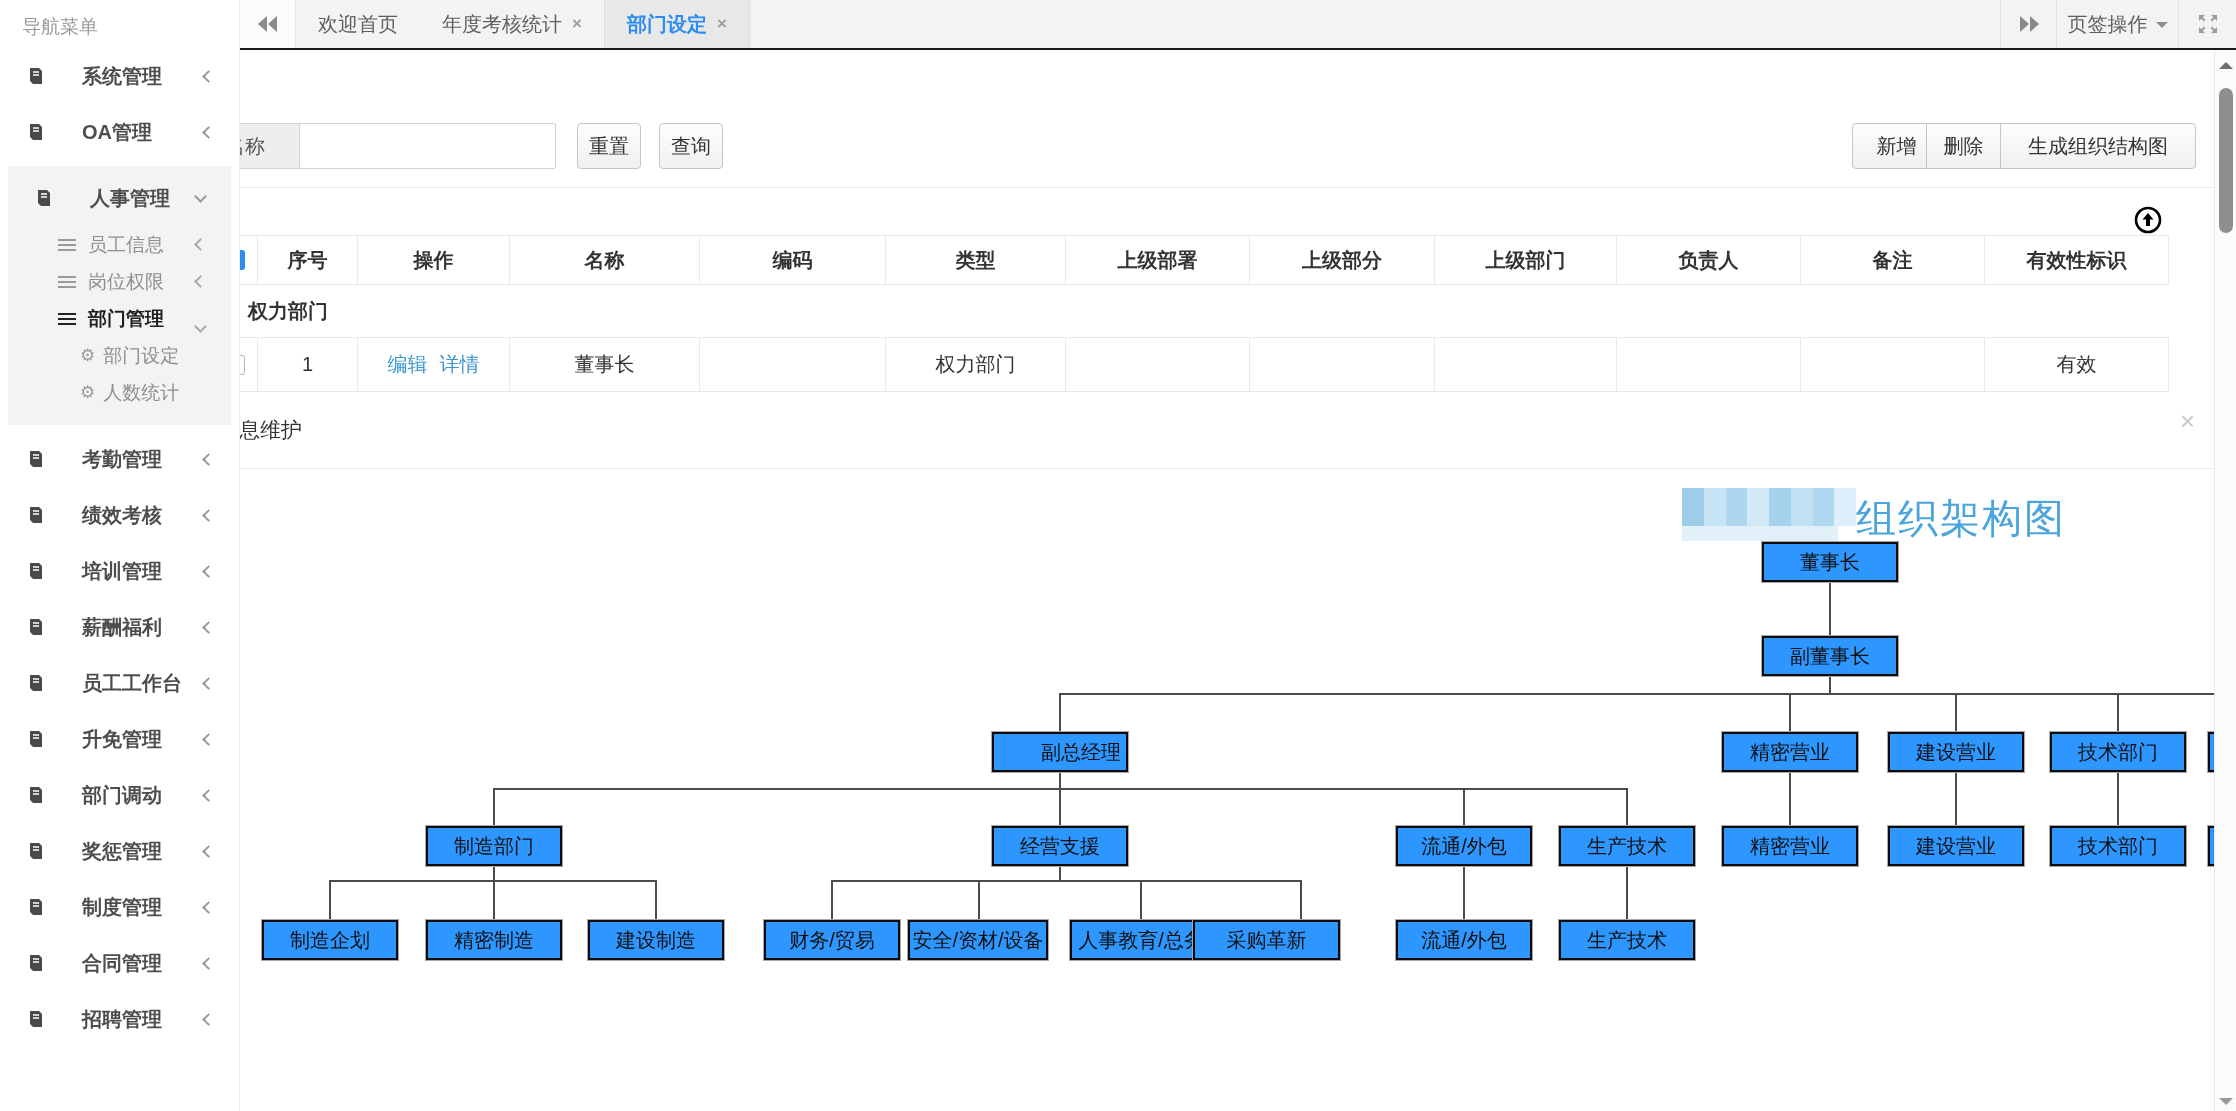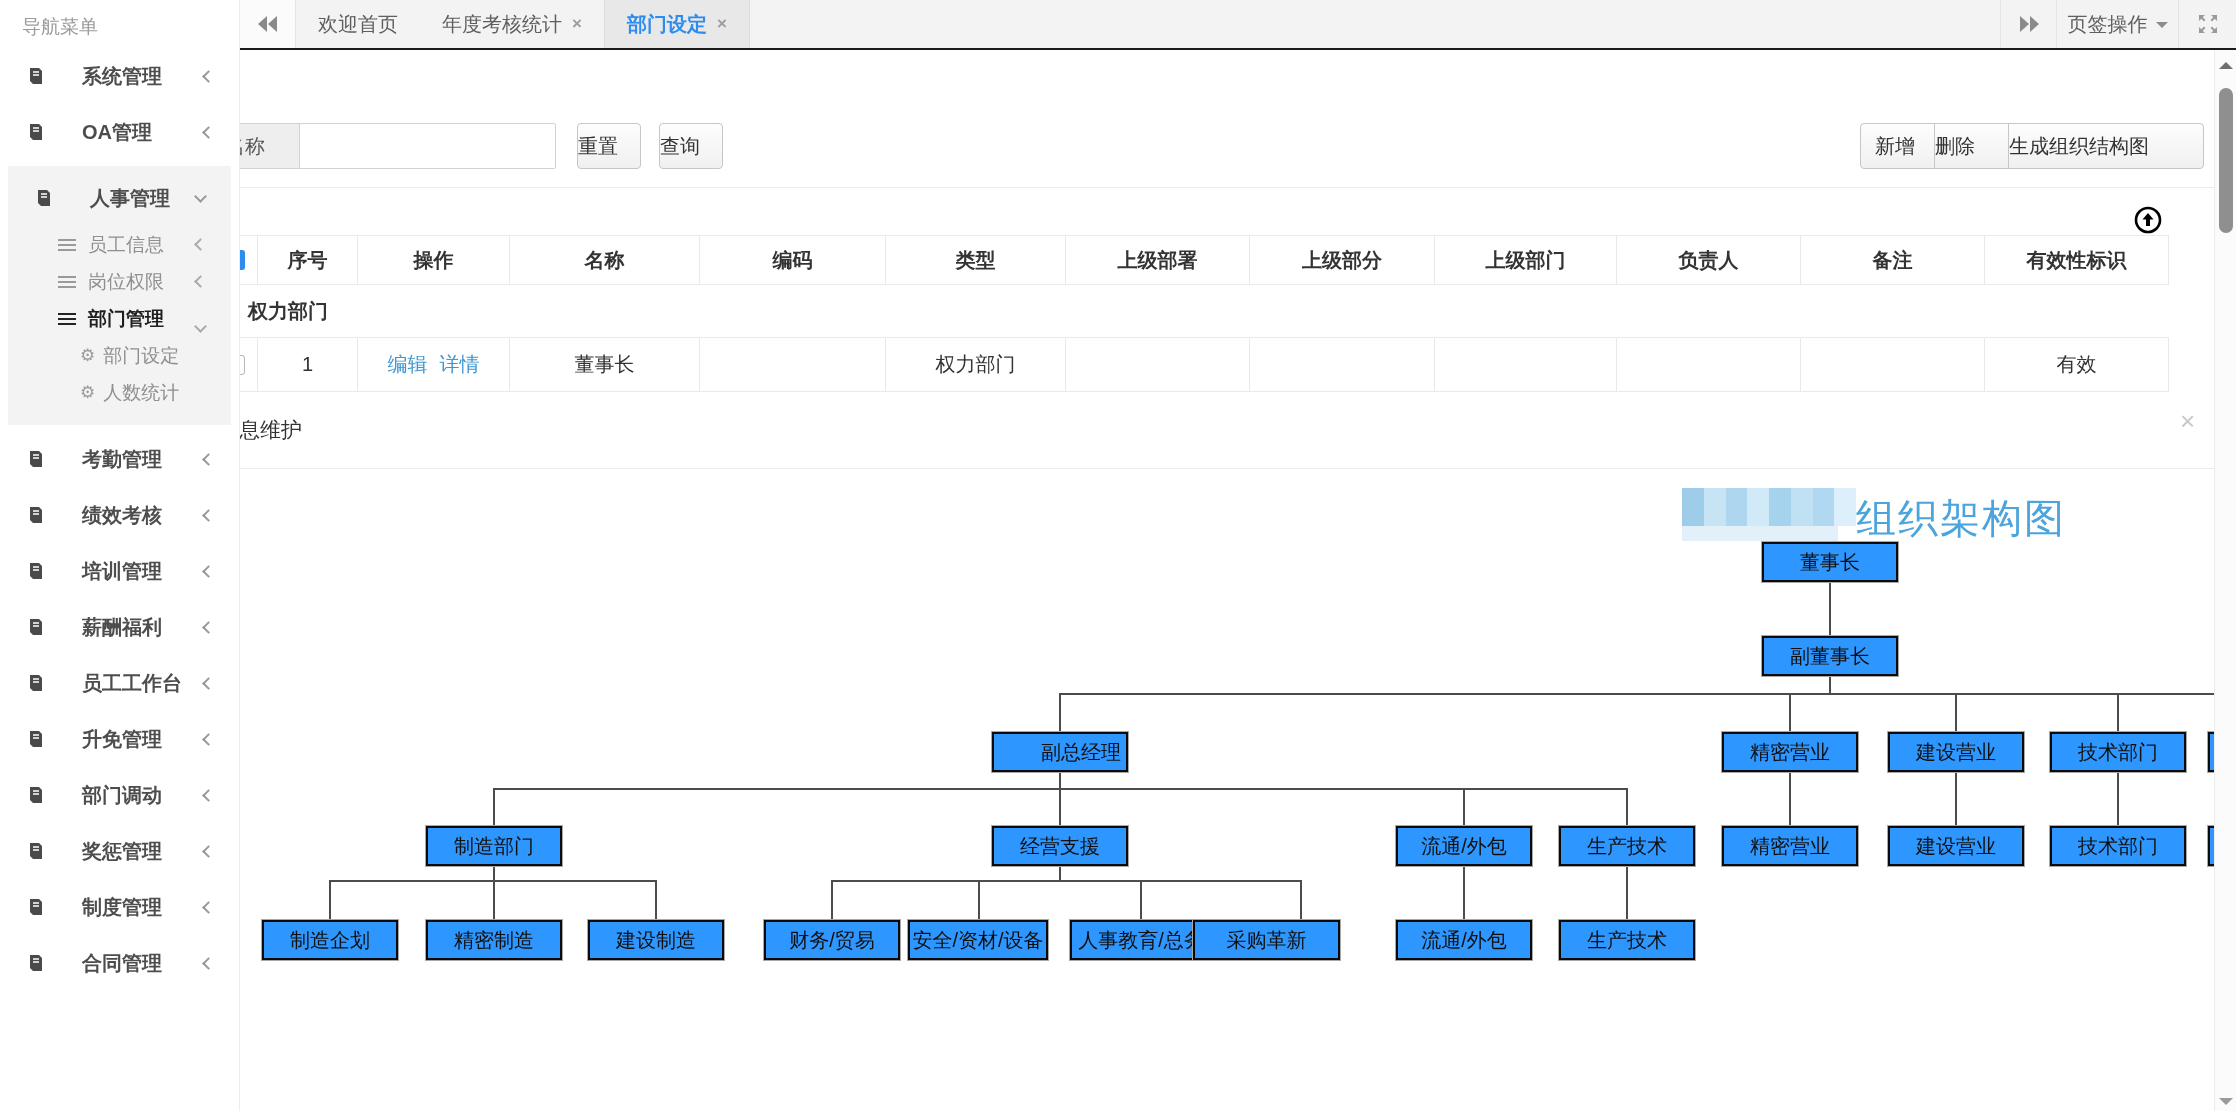--- a/index.html
+++ b/index.html
@@ -10,26 +10,26 @@
   
   #content { position:absolute; left:0; top:50px; right:0; bottom:0; background:#fff; z-index:1; }
   .abs { position:absolute; }
 
   
   .addon-label { left:190px; top:73px; width:110px; height:46px; background:#eee;
     border:1px solid #d2d2d2; color:#555; font-size:20px; display:flex; align-items:center; justify-content:center; }
   .search-input { left:299px; top:73px; width:257px; height:46px; border:1px solid #d2d2d2;
     background:#fff; font-size:20px; padding:0 10px; border-radius:2px; outline:none; }
   .btn { height:46px; background:linear-gradient(#fdfdfd,#f0f0f0); border:1px solid #c6c6c6;
-    border-radius:4px; color:#333; font-size:20px; line-height:44px; cursor:pointer; }
+    border-radius:4px; color:#333; font-size:20px; text-align:center; line-height:44px; cursor:pointer; }
   #btn-reset { left:577px; top:73px; width:64px; }
   #btn-query { left:659px; top:73px; width:64px; }
   .btn-group { left:1852px; top:73px; height:46px; display:flex; }
   .btn-group .btn { border-radius:0; margin-left:-1px; }
-  .btn-group .btn:first-child { border-radius:4px 0 0 4px; margin-left:8px;padding-left:14px; }
+  .btn-group .btn:first-child { border-radius:4px 0 0 4px; margin-left:0;padding-left:14px; }
   .btn-group .btn:last-child { border-radius:0 4px 4px 0; }
   #btn-add,#btn-del { width:75px; }
   #btn-gen { width:196px; }
 
   .hline { position:absolute; height:0; border-top:1px solid #ececec; }
   .panel-title { font-size:21px; color:#333; }
 
   
   #collapse-icon { left:2134px; top:156px; width:28px; height:28px; cursor:pointer; }
 
@@ -403,20 +403,30 @@
         <div class="sb-item">
           <span class="ico">
             <svg width="20" height="20" viewBox="0 0 20 20">
               <path d="M5 2 h9 l3 3 v13 H8 l-3 -3 Z" fill="#4a4a4a"></path>
               <path d="M8 6 h6 M8 9 h6" stroke="#fff" stroke-width="1.6"></path>
             </svg>
           </span>
           <span class="lbl">合同管理</span>
           <span class="chev left"></span>
         </div>
+        <div class="sb-item">
+          <span class="ico">
+            <svg width="20" height="20" viewBox="0 0 20 20">
+              <path d="M5 2 h9 l3 3 v13 H8 l-3 -3 Z" fill="#4a4a4a"></path>
+              <path d="M8 6 h6 M8 9 h6" stroke="#fff" stroke-width="1.6"></path>
+            </svg>
+          </span>
+          <span class="lbl">招聘管理</span>
+          <span class="chev left"></span>
+        </div>
       </nav>
   </div>
 
   <div id="tabbar">
     <div class="tab-ctl" id="tab-scroll-left">
       <svg width="24" height="18" viewBox="0 0 24 18" fill="#8a8a8a">
         <path d="M11 1 L2 9 L11 17 Z M21 1 L12 9 L21 17 Z"></path>
         </svg>
     </div>
     <div id="tabs">

